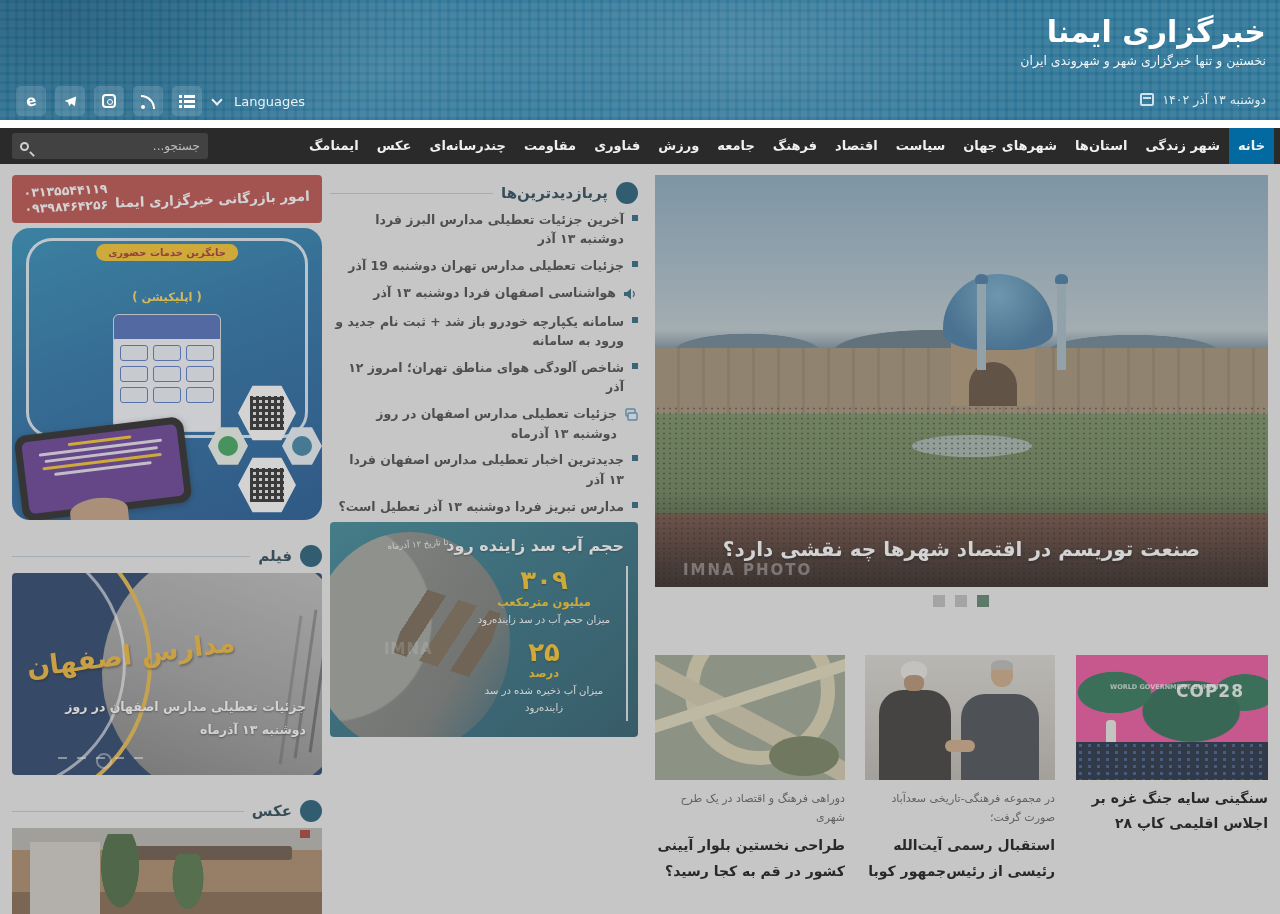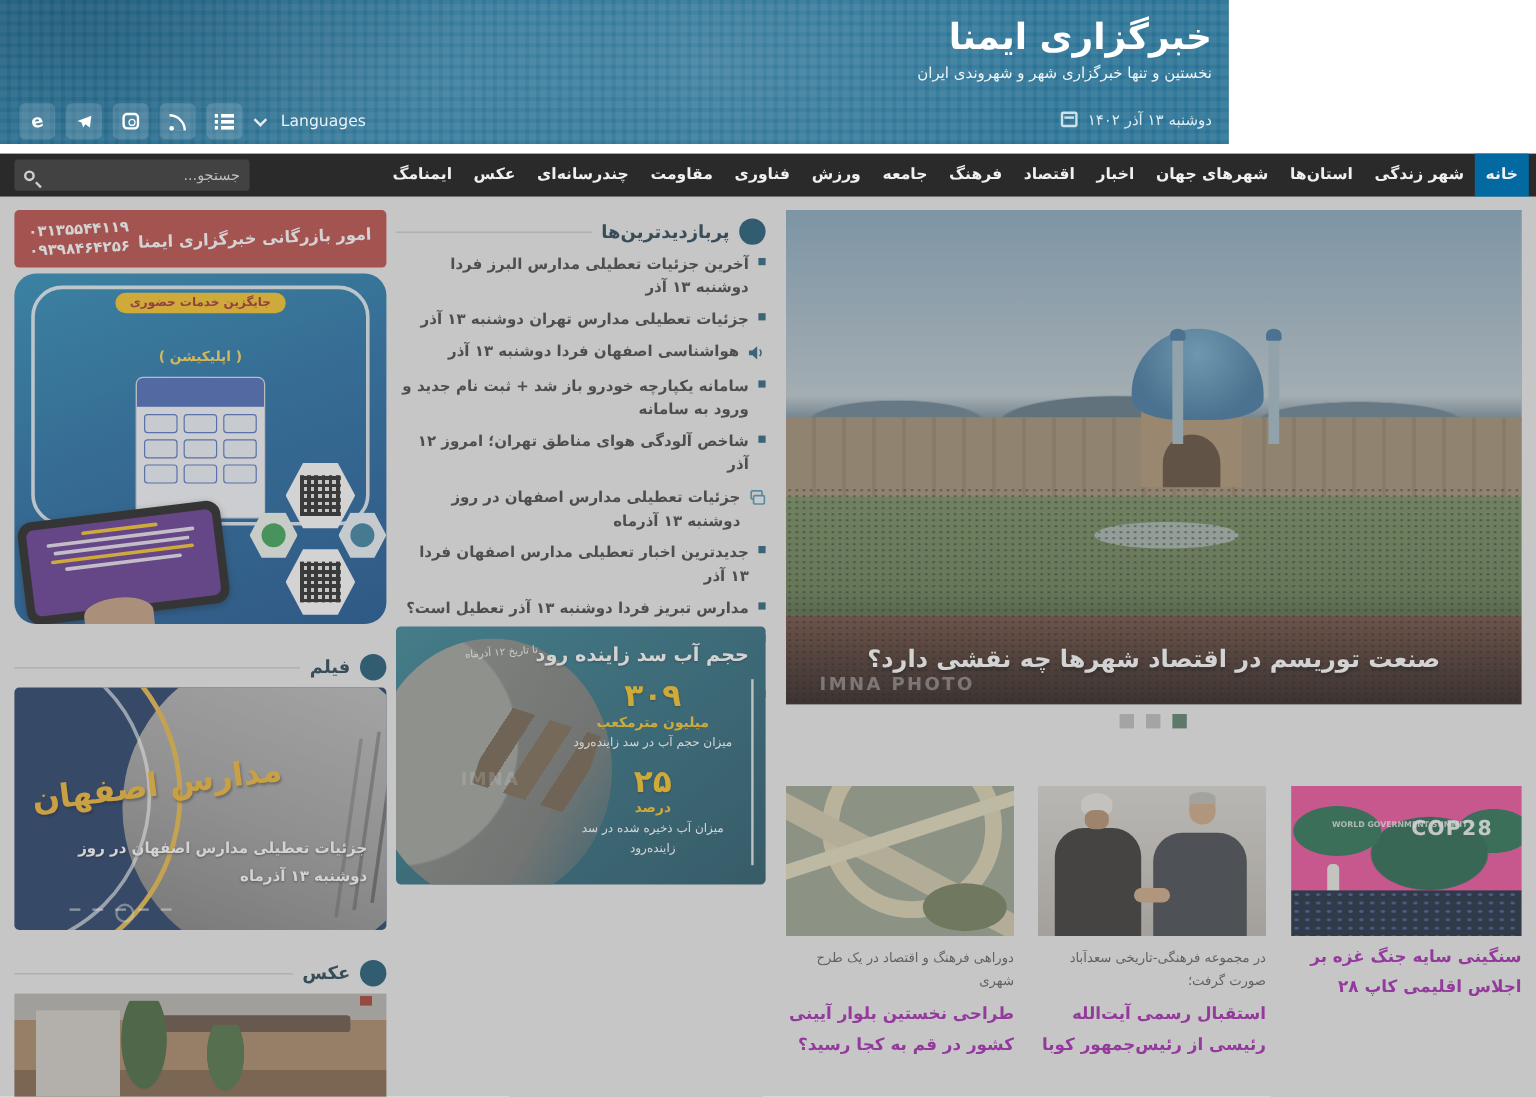--- a/index.html
+++ b/index.html
@@ -1,21 +1,21 @@
 <!DOCTYPE html>
 <html lang="fa"><head>
 <meta charset="utf-8">
 <style>
   * { margin:0; padding:0; box-sizing:border-box; }
   html,body { width:1280px; height:914px; }
   body { font-family:"DejaVu Sans", sans-serif; background:#fff; overflow:hidden; }
   #page { position:relative; width:1280px; height:914px; overflow:hidden; }
 
   
-  .header{position:absolute;left:0;top:0;width:1024px;height:120px;
+  .header{position:absolute;left:0;top:0;width:1280px;height:120px;
     background-color:#2a7295;
     background-image:
       radial-gradient(ellipse 420px 180px at 58% 45%, rgba(255,255,255,0.10), transparent 70%),
       radial-gradient(ellipse 300px 160px at 30% 55%, rgba(255,255,255,0.07), transparent 70%),
       radial-gradient(ellipse 500px 220px at 5% 10%, rgba(0,30,50,0.25), transparent 70%),
       linear-gradient(90deg, rgba(255,255,255,0.055) 0 6px, transparent 6px 9px),
       linear-gradient(0deg, rgba(255,255,255,0.055) 0 6px, transparent 6px 9px);
     background-size:auto,auto,auto,9px 9px,9px 9px;}
   .logo-block{position:absolute;right:14px;top:12px;text-align:right;direction:rtl;color:#fff;}
   .logo-title{font-size:30px;font-weight:bold;letter-spacing:0;line-height:1.3;}
@@ -160,21 +160,21 @@
   .hero-caption{position:absolute;left:0;right:0;bottom:26px;text-align:center;color:#fff;font-size:20px;font-weight:bold;direction:rtl;text-shadow:0 2px 3px rgba(0,0,0,.6);}
   .hero-wm{position:absolute;left:28px;bottom:8px;color:rgba(255,255,255,.4);font-size:15px;font-weight:bold;letter-spacing:2px;}
   .dots{position:absolute;left:933px;top:431px;display:flex;gap:10px;}
   .dot{width:12px;height:12px;background:#b9b9b9;cursor:pointer;}
   .dot.active{background:#4e7a63;}
 
   
   .card{position:absolute;top:491px;cursor:pointer;}
   .card .img{width:100%;height:125px;overflow:hidden;position:relative;}
   .card .overline{margin-top:10px;font-size:11px;color:#555;line-height:1.7;text-align:right;direction:rtl;}
-  .card .title{margin-top:6px;font-size:14px;font-weight:bold;color:#a21caf;line-height:1.8;text-align:right;direction:rtl;}
+  .card .title{margin-top:6px;font-size:14px;font-weight:bold;color:#000000;line-height:1.8;text-align:right;direction:rtl;}
   .c1{left:655px;width:190px;}
   .c2{left:865px;width:190px;}
   .c3{left:1076px;width:192px;}
   .img-road{background:#96a08a;}
   .img-road .loop{position:absolute;left:30px;top:-40px;width:150px;height:150px;border:14px solid #d8cfae;border-radius:50%;}
   .img-road .r1{position:absolute;left:-40px;top:60px;width:280px;height:20px;background:#cfc7a8;transform:rotate(28deg);}
   .img-road .r2{position:absolute;left:-30px;top:30px;width:280px;height:12px;background:#e0d8b8;transform:rotate(-18deg);}
   .img-road .g1{position:absolute;right:6px;bottom:4px;width:70px;height:40px;background:#6c7a52;border-radius:50%;}
   .img-hand{background:linear-gradient(#d8d5cf,#b9b4ac);}
   .img-hand .f1{position:absolute;left:14px;bottom:-10px;width:72px;height:100px;background:#2e2a28;border-radius:24px 24px 0 0;}
@@ -238,21 +238,21 @@
       <span class="lang-label">Languages</span>
     </div>
   </div>
 
   <div class="navbar">
     <div class="nav-list">
       <span class="nav-item active">خانه</span>
       <span class="nav-item">شهر زندگی</span>
       <span class="nav-item">استان‌ها</span>
       <span class="nav-item">شهرهای جهان</span>
-      <span class="nav-item">اخبار</span>
+      <span class="nav-item">سیاست</span>
       <span class="nav-item">اقتصاد</span>
       <span class="nav-item">فرهنگ</span>
       <span class="nav-item">جامعه</span>
       <span class="nav-item">ورزش</span>
       <span class="nav-item">فناوری</span>
       <span class="nav-item">مقاومت</span>
       <span class="nav-item">چندرسانه‌ای</span>
       <span class="nav-item">عکس</span>
       <span class="nav-item">ایمنامگ</span>
     </div>
@@ -358,21 +358,21 @@
       <span class="sec-line"></span>
     </div>
 
     <div class="mv-list">
       <div class="mv-item">
         <span class="mv-bullet"></span>
         <span class="mv-text">آخرین جزئیات تعطیلی مدارس البرز فردا دوشنبه ۱۳ آذر</span>
       </div>
       <div class="mv-item">
         <span class="mv-bullet"></span>
-        <span class="mv-text">جزئیات تعطیلی مدارس تهران دوشنبه ۱۳ آذر</span>
+        <span class="mv-text">جزئیات تعطیلی مدارس تهران دوشنبه 19 آذر</span>
       </div>
       <div class="mv-item">
         <span class="mv-ico">
           <svg width="14" height="12" viewBox="0 0 14 12">
               <path d="M0 4h3l4-3.5v11L3 8H0z" fill="#1d5a77"></path>
               <path d="M9 3.2c1.6 1.6 1.6 4 0 5.6" stroke="#1d5a77" stroke-width="1.3" fill="none"></path>
             </svg>
         </span>
         <span class="mv-text">هواشناسی اصفهان فردا دوشنبه ۱۳ آذر</span>
       </div>

